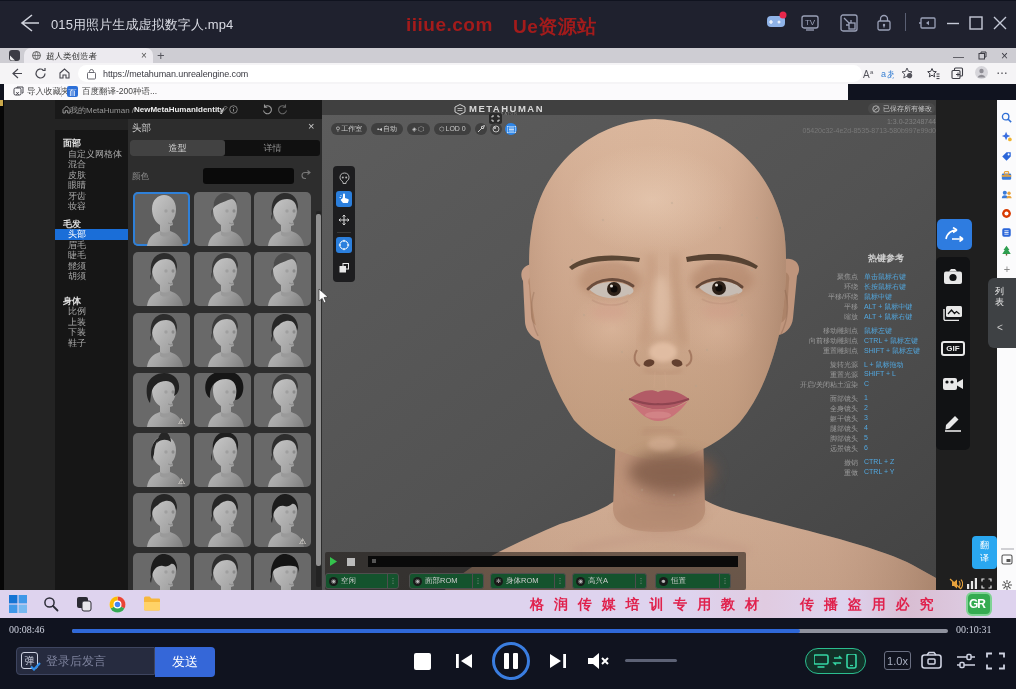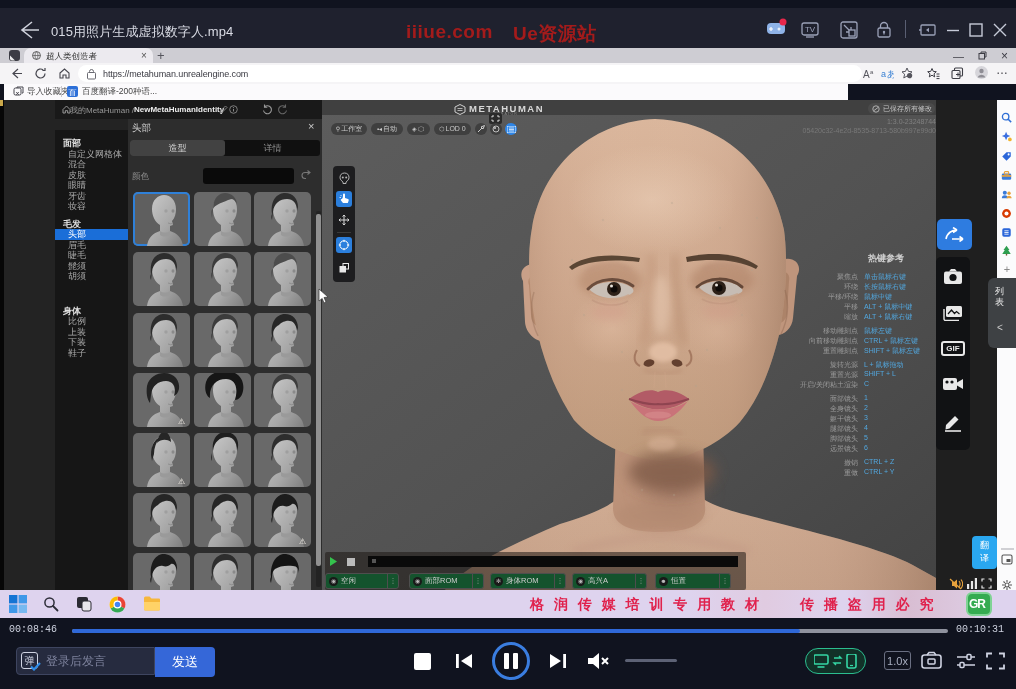--- a/index.html
+++ b/index.html
@@ -1,19 +1,19 @@
 <!DOCTYPE html>
 <html><head><meta charset="utf-8">
 <style>
 *{margin:0;padding:0;box-sizing:border-box}
 html,body{width:1016px;height:689px;overflow:hidden;background:#10131f;font-family:"Liberation Sans",sans-serif}
 .abs{position:absolute}
 #stage{position:relative;width:1016px;height:689px}
 
-#titlebar{left:0;top:8px;width:1016px;height:48px;background:#1f212e;color:#e8e9ef}
+#titlebar{left:0;top:1px;width:1016px;height:48px;background:#1f212e;color:#e8e9ef}
 #titlebar .back{left:18px;top:11px;width:22px;height:22px}
 #titlebar .vtitle{left:51px;top:15px;font-size:13px;color:#d9dbe4;letter-spacing:.1px}
 #titlebar .red{top:13px;font-size:19px;font-weight:bold;color:#a31b1b;letter-spacing:.5px}
 .tbi{top:12px;width:20px;height:20px;color:#9ba1b8}
 
 #tabbar{left:0;top:48px;width:1016px;height:15px;background:#cecdd3}
 #tab{left:24px;top:48px;width:129px;height:15px;background:#eceaef;border-radius:7px 7px 0 0;font-size:8.5px;color:#333}
 #addr{left:0;top:63px;width:1016px;height:21px;background:#f5f4f6}
 #urlpill{left:78px;top:65px;width:784px;height:17px;background:#ffffff;border-radius:9px}
 #bookbar{left:4px;top:84px;width:844px;height:16px;background:#fbfafc;font-size:8.5px;color:#444}
@@ -40,21 +40,21 @@
 #vptop{left:322px;top:0;width:614px;height:15px;background:#404040}
 #darkband{left:936px;top:0;width:61px;height:490px;background:#1f1f1f;z-index:1}
 #esidebar{left:997px;top:0;width:19px;height:490px;background:#fbfbfc;z-index:2}
 .cat{padding-left:8px;line-height:10.5px}
 .cath{color:#e0e0e0;font-weight:bold}
 
 #taskbar{left:0;top:590px;width:1016px;height:28px;background:#ded3ee}
 
 #prog{left:0;top:618px;width:1016px;height:22px;color:#cfd3e0;font-size:11px}
 #controls{left:0;top:640px;width:1016px;height:49px}
-.mono{font-family:Liberation Mono, monospace}
+.mono{font-family:Liberation Serif, serif}
 .wm{color:#e0224d;font-size:14px;font-weight:bold;white-space:nowrap;letter-spacing:3px}
 </style></head>
 <body>
 <div id="stage">
 
 <svg width="0" height="0" style="position:absolute">
 <defs>
 <linearGradient id="skl" x1="0" y1="0" x2="1" y2="1">
   <stop offset="0" stop-color="#cccccc"></stop>
           <stop offset=".6" stop-color="#a6a6a6"></stop>
@@ -239,21 +239,21 @@
     <div class="cat" style="padding-left:13px">皮肤</div>
     <div class="cat" style="padding-left:13px">眼睛</div>
     <div class="cat" style="padding-left:13px">牙齿</div>
     <div class="cat" style="padding-left:13px">妆容</div>
     <div class="cat cath" style="margin-top:7px">毛发</div>
     <div class="cat sel" style="padding-left:13px;background:#1a6ed8;color:#fff">头部</div>
     <div class="cat" style="padding-left:13px">眉毛</div>
     <div class="cat" style="padding-left:13px">睫毛</div>
     <div class="cat" style="padding-left:13px">髭须</div>
     <div class="cat" style="padding-left:13px">胡须</div>
-    <div class="cat cath" style="margin-top:24px">身体</div>
+    <div class="cat cath" style="margin-top:14px">身体</div>
     <div class="cat" style="padding-left:13px">比例</div>
     <div class="cat" style="padding-left:13px">上装</div>
     <div class="cat" style="padding-left:13px">下装</div>
     <div class="cat" style="padding-left:13px">鞋子</div>
   </div>
   <div class="abs" id="panel">
     <div class="abs" style="left:4px;top:3px;font-size:9.5px;color:#cecece">头部</div>
     <div class="abs" style="left:180px;top:1px;font-size:11px;color:#ccc">×</div>
     <div class="abs" style="left:2px;top:21px;width:190px;height:16px;background:#101010;border-radius:3px"></div>
     <div class="abs" style="left:2px;top:21px;width:95px;height:16px;background:#424242;border-radius:3px;color:#d8d8d8;font-size:9px;text-align:center;line-height:16px">造型</div>

